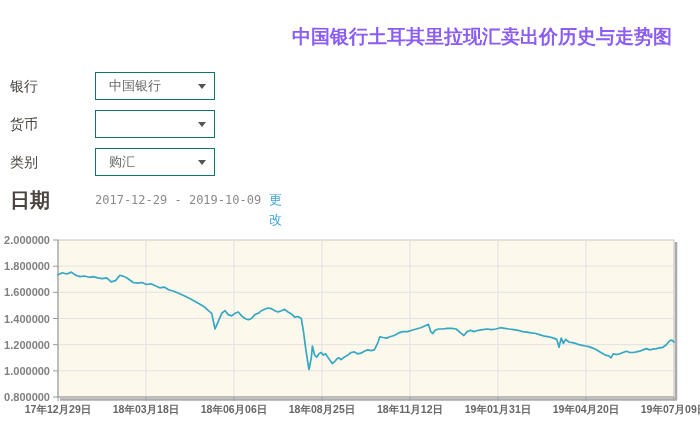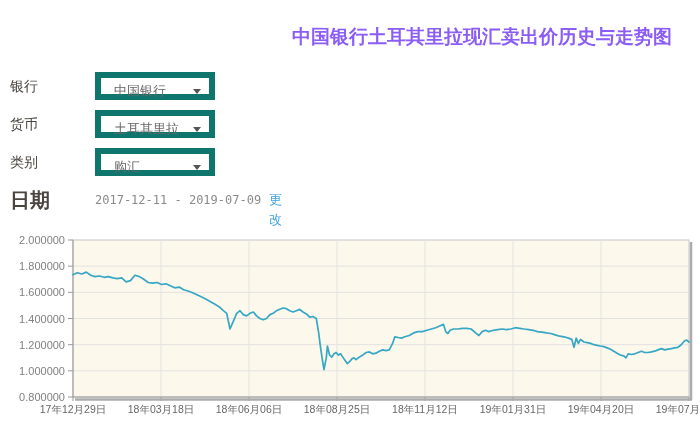--- a/index.html
+++ b/index.html
@@ -8,37 +8,37 @@
   .page { position:relative; width:700px; height:430px; background:#fff; }
 
   .title { position:absolute; top:24px; left:482px; transform:translateX(-50%);
            white-space:nowrap; font-size:19px; font-weight:bold; color:#8b5cf6; }
 
   .form-row { position:absolute; left:10px; height:28px; }
   .row-bank { top:72px; } .row-currency { top:110px; } .row-category { top:148px; }
   .field-label { position:absolute; left:0; top:0; width:70px; line-height:28px;
                  font-size:14px; font-weight:normal; color:#4a453f; }
   .select { position:absolute; left:85px; top:0; width:120px; height:28px;
-            background:#fff; border:6px solid #0f766e; cursor:pointer; }
+            background:#fff; border:1px solid #0f766e; cursor:pointer; }
   .select .sel-text { position:absolute; left:13px; top:0; line-height:26px;
             font-size:13px; color:#666; white-space:nowrap; }
   .select .caret { position:absolute; right:8px; top:11px; width:0; height:0;
             border-left:4px solid transparent; border-right:4px solid transparent;
             border-top:5px solid #555; }
 
   .row-date { position:absolute; left:10px; top:190px; height:20px; }
   .date-label { position:absolute; left:0; top:0; width:70px; line-height:20px;
                 font-size:20px; font-weight:bold; color:#4a453f; }
   .date-value { position:absolute; left:85px; top:0; line-height:20px;
                 font-family:"DejaVu Sans Mono", monospace; font-size:12px;
                 color:#8a8a8a; white-space:nowrap; }
   .date-change { position:absolute; left:223px; top:0; line-height:20px;
                  font-size:13px; color:#3da2e0; text-decoration:none; cursor:pointer;margin-left:36px; }
 
-  .chart { position:absolute; left:15px; top:236px; width:556px; height:194px; }
+  .chart { position:absolute; left:0; top:236px; width:556px; height:194px;font-weight:bold; }
   .chart svg { display:block; }
   .ylab { font-family:"Liberation Sans", sans-serif; font-size:11px; fill:#808080; }
   .xlab { font-family:"Liberation Sans", sans-serif; font-size:10.5px; fill:#666666; }
 </style>
 </head>
 <body>
 
 <div class="page">
 
   <h1 class="title">中国银行土耳其里拉现汇卖出价历史与走势图</h1>
@@ -47,36 +47,35 @@
     <span class="field-label">银行</span>
     <div class="select">
       <span class="sel-text">中国银行</span>
       <span class="caret"></span>
     </div>
   </div>
 
   <div class="form-row row-currency">
     <span class="field-label">货币</span>
     <div class="select">
-      <span class="sel-text">土耳其里拉</span>
       <span class="caret"></span>
     </div>
   </div>
 
   <div class="form-row row-category">
     <span class="field-label">类别</span>
     <div class="select">
       <span class="sel-text">购汇</span>
       <span class="caret"></span>
     </div>
   </div>
 
   <div class="row-date">
     <span class="date-label">日期</span>
-    <span class="date-value">2017-12-11 - 2019-07-09</span>
+    <span class="date-value">2017-12-29 - 2019-10-09</span>
     <a class="date-change">更改</a>
   </div>
 
   <div class="chart">
     <svg id="chart-svg" width="700" height="194">
         <rect x="58" y="4" width="616" height="157" fill="#fdf8ec" stroke="#c6c6c6" stroke-width="1"></rect>
         <line x1="53" y1="4" x2="58" y2="4" stroke="#999999" stroke-width="1"></line>
         <text x="50" y="8" text-anchor="end" class="ylab">2.000000</text>
         <line x1="59" y1="30.16666666666666" x2="673" y2="30.16666666666666" stroke="#e2e2e2" stroke-width="1"></line>
         <line x1="53" y1="30.16666666666666" x2="58" y2="30.16666666666666" stroke="#999999" stroke-width="1"></line>

